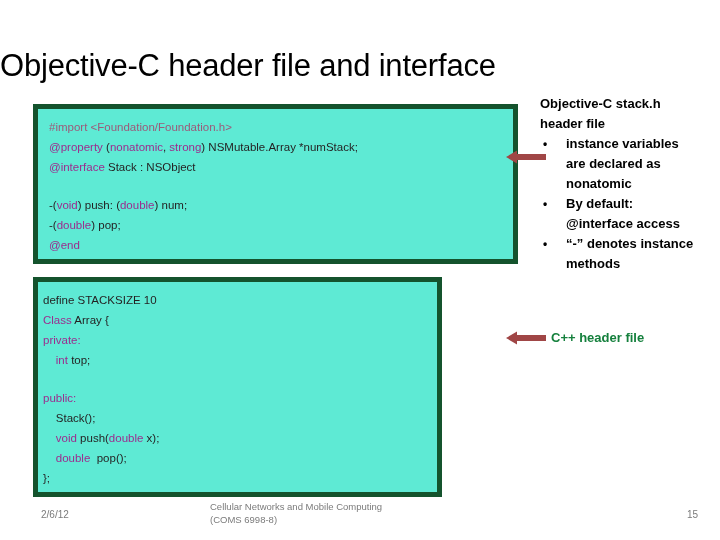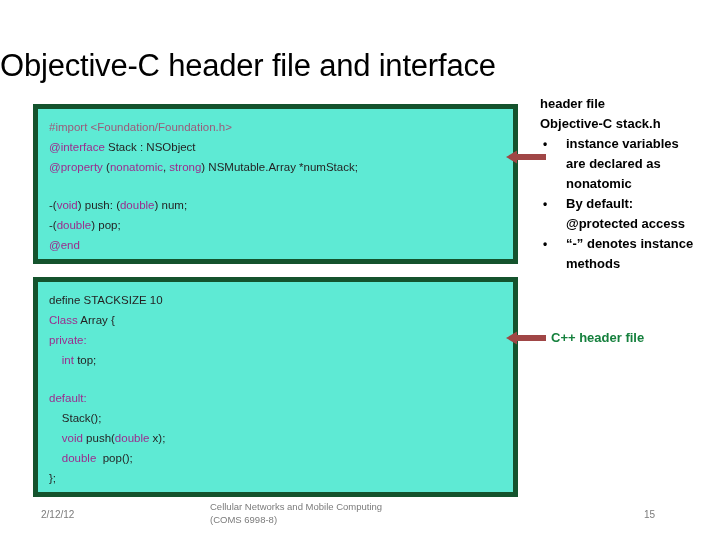--- a/index.html
+++ b/index.html
@@ -44,23 +44,23 @@
   #objc-code-box {
     left: 33px;
     top: 104px;
     width: 485px;
     height: 160px;
     padding: 8px 0 0 11px;
   }
   #cpp-code-box {
     left: 33px;
     top: 277px;
-    width: 485px;
+    width: 409px;
     height: 220px;
-    padding: 8px 0 0 11px;
+    padding: 8px 0 0 5px;
   }
   .code-line {
     white-space: pre;
     height: 20px;
   }
   .code-line.blank { height: 18px; }
   .kw { color: #9b2d8e; }
   .pre { color: #9b5a7a; }
 
   
@@ -122,103 +122,103 @@
     position: absolute;
     left: 210px;
     top: 500px;
     width: 300px;
     font-size: 9.5px;
     line-height: 13px;
     color: #7b7b7b;
   }
   #footer-page {
     position: absolute;
-    left: 644px;
+    left: 687px;
     top: 509px;
     font-size: 10px;
     color: #7b7b7b;
   }
 </style>
 </head>
 <body>
 
 <div id="slide-title">Objective-C header file and interface</div>
 
 <div class="code-box" id="objc-code-box">
     <div class="code-line"><span class="pre">#import &lt;Foundation/Foundation.h&gt;</span></div>
+    <div class="code-line"><span class="kw">@property</span><span> (</span><span class="kw">nonatomic</span><span>, </span><span class="kw">strong</span><span>) NSMutable.Array *numStack;</span></div>
     <div class="code-line"><span class="kw">@interface</span><span> Stack : NSObject</span></div>
-    <div class="code-line"><span class="kw">@property</span><span> (</span><span class="kw">nonatomic</span><span>, </span><span class="kw">strong</span><span>) NSMutable.Array *numStack;</span></div>
     <div class="code-line blank"></div>
     <div class="code-line"><span>-(</span><span class="kw">void</span><span>) push: (</span><span class="kw">double</span><span>) num;</span></div>
     <div class="code-line"><span>-(</span><span class="kw">double</span><span>) pop;</span></div>
     <div class="code-line"><span class="kw">@end</span></div>
   </div>
 
 <div class="code-box" id="cpp-code-box">
     <div class="code-line"><span>define STACKSIZE 10</span></div>
     <div class="code-line"><span class="kw">Class</span><span> Array {</span></div>
     <div class="code-line"><span class="kw">private:</span></div>
     <div class="code-line"><span>    </span><span class="kw">int</span><span> top;</span></div>
     <div class="code-line blank"></div>
-    <div class="code-line"><span class="kw">default:</span></div>
+    <div class="code-line"><span class="kw">public:</span></div>
     <div class="code-line"><span>    Stack();</span></div>
     <div class="code-line"><span>    </span><span class="kw">void</span><span> push(</span><span class="kw">double</span><span> x);</span></div>
     <div class="code-line"><span>    </span><span class="kw">double</span><span>  pop();</span></div>
     <div class="code-line"><span>};</span></div>
   </div>
 
 <span class="arrow" id="arrow-objc">
   <svg width="40" height="16" viewBox="0 0 40 16">
     <polygon points="0,8 11,1.5 11,5 40,5 40,11 11,11 11,14.5" fill="#a04646"></polygon>
   </svg>
 </span>
 
 <span class="arrow" id="arrow-cpp">
   <svg width="40" height="16" viewBox="0 0 40 16">
     <polygon points="0,8 11,1.5 11,5 40,5 40,11 11,11 11,14.5" fill="#a04646"></polygon>
   </svg>
 </span>
 
 <div id="annotation-objc">
+  <span class="ann-head">Objective-C stack.h</span>
   <span class="ann-head">header file</span>
-  <span class="ann-head">Objective-C stack.h</span>
   <div id="objc-bullets">
       <div class="bullet-row">
         <span class="bullet-mark">•</span>
         <span class="bullet-text">instance variables</span>
       </div>
       <div class="bullet-row">
         <span class="bullet-mark"></span>
         <span class="bullet-text">are declared as</span>
       </div>
       <div class="bullet-row">
         <span class="bullet-mark"></span>
         <span class="bullet-text">nonatomic</span>
       </div>
       <div class="bullet-row">
         <span class="bullet-mark">•</span>
         <span class="bullet-text">By default:</span>
       </div>
       <div class="bullet-row">
         <span class="bullet-mark"></span>
-        <span class="bullet-text">@protected access</span>
+        <span class="bullet-text">@interface access</span>
       </div>
       <div class="bullet-row">
         <span class="bullet-mark">•</span>
         <span class="bullet-text">“-” denotes instance</span>
       </div>
       <div class="bullet-row">
         <span class="bullet-mark"></span>
         <span class="bullet-text">methods</span>
       </div>
     </div>
 </div>
 
 <div id="annotation-cpp">C++ header file</div>
 
-<div id="footer-date">2/12/12</div>
+<div id="footer-date">2/6/12</div>
 
 <div id="footer-center">
   <div>Cellular Networks and Mobile Computing</div>
   <div>(COMS 6998-8)</div>
 </div>
 
 <div id="footer-page">15</div>
 
 </body></html>

